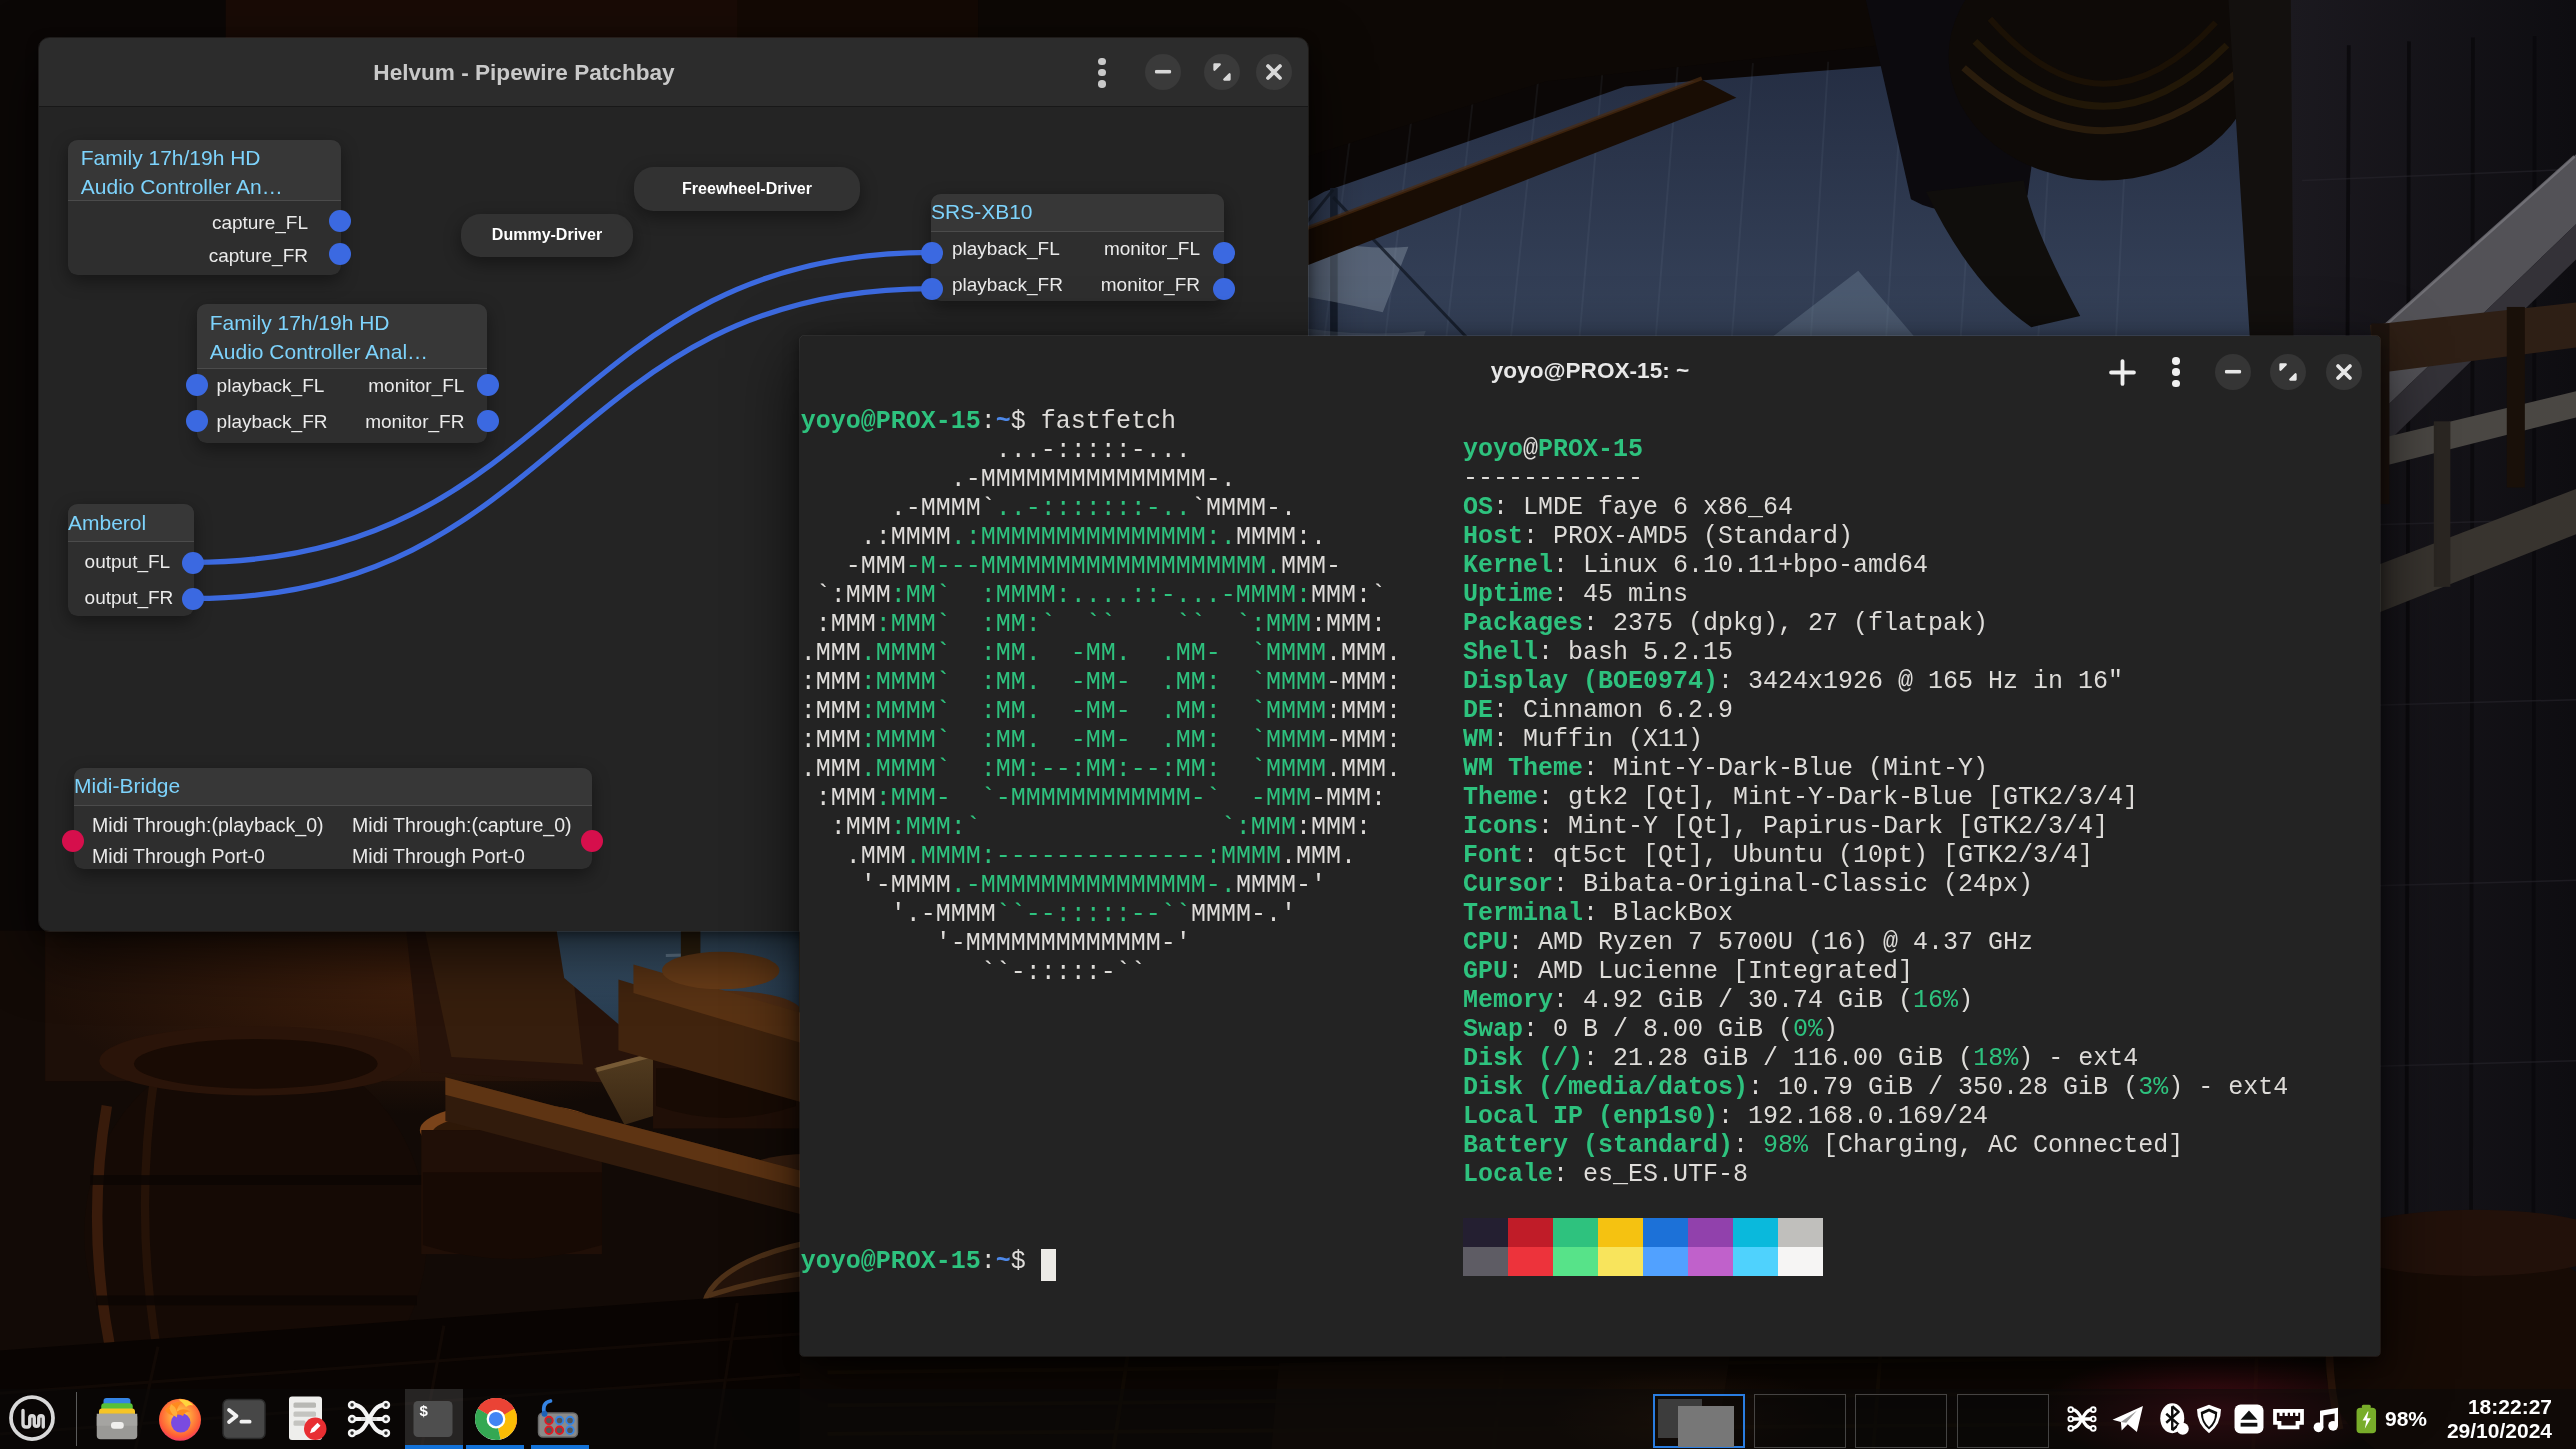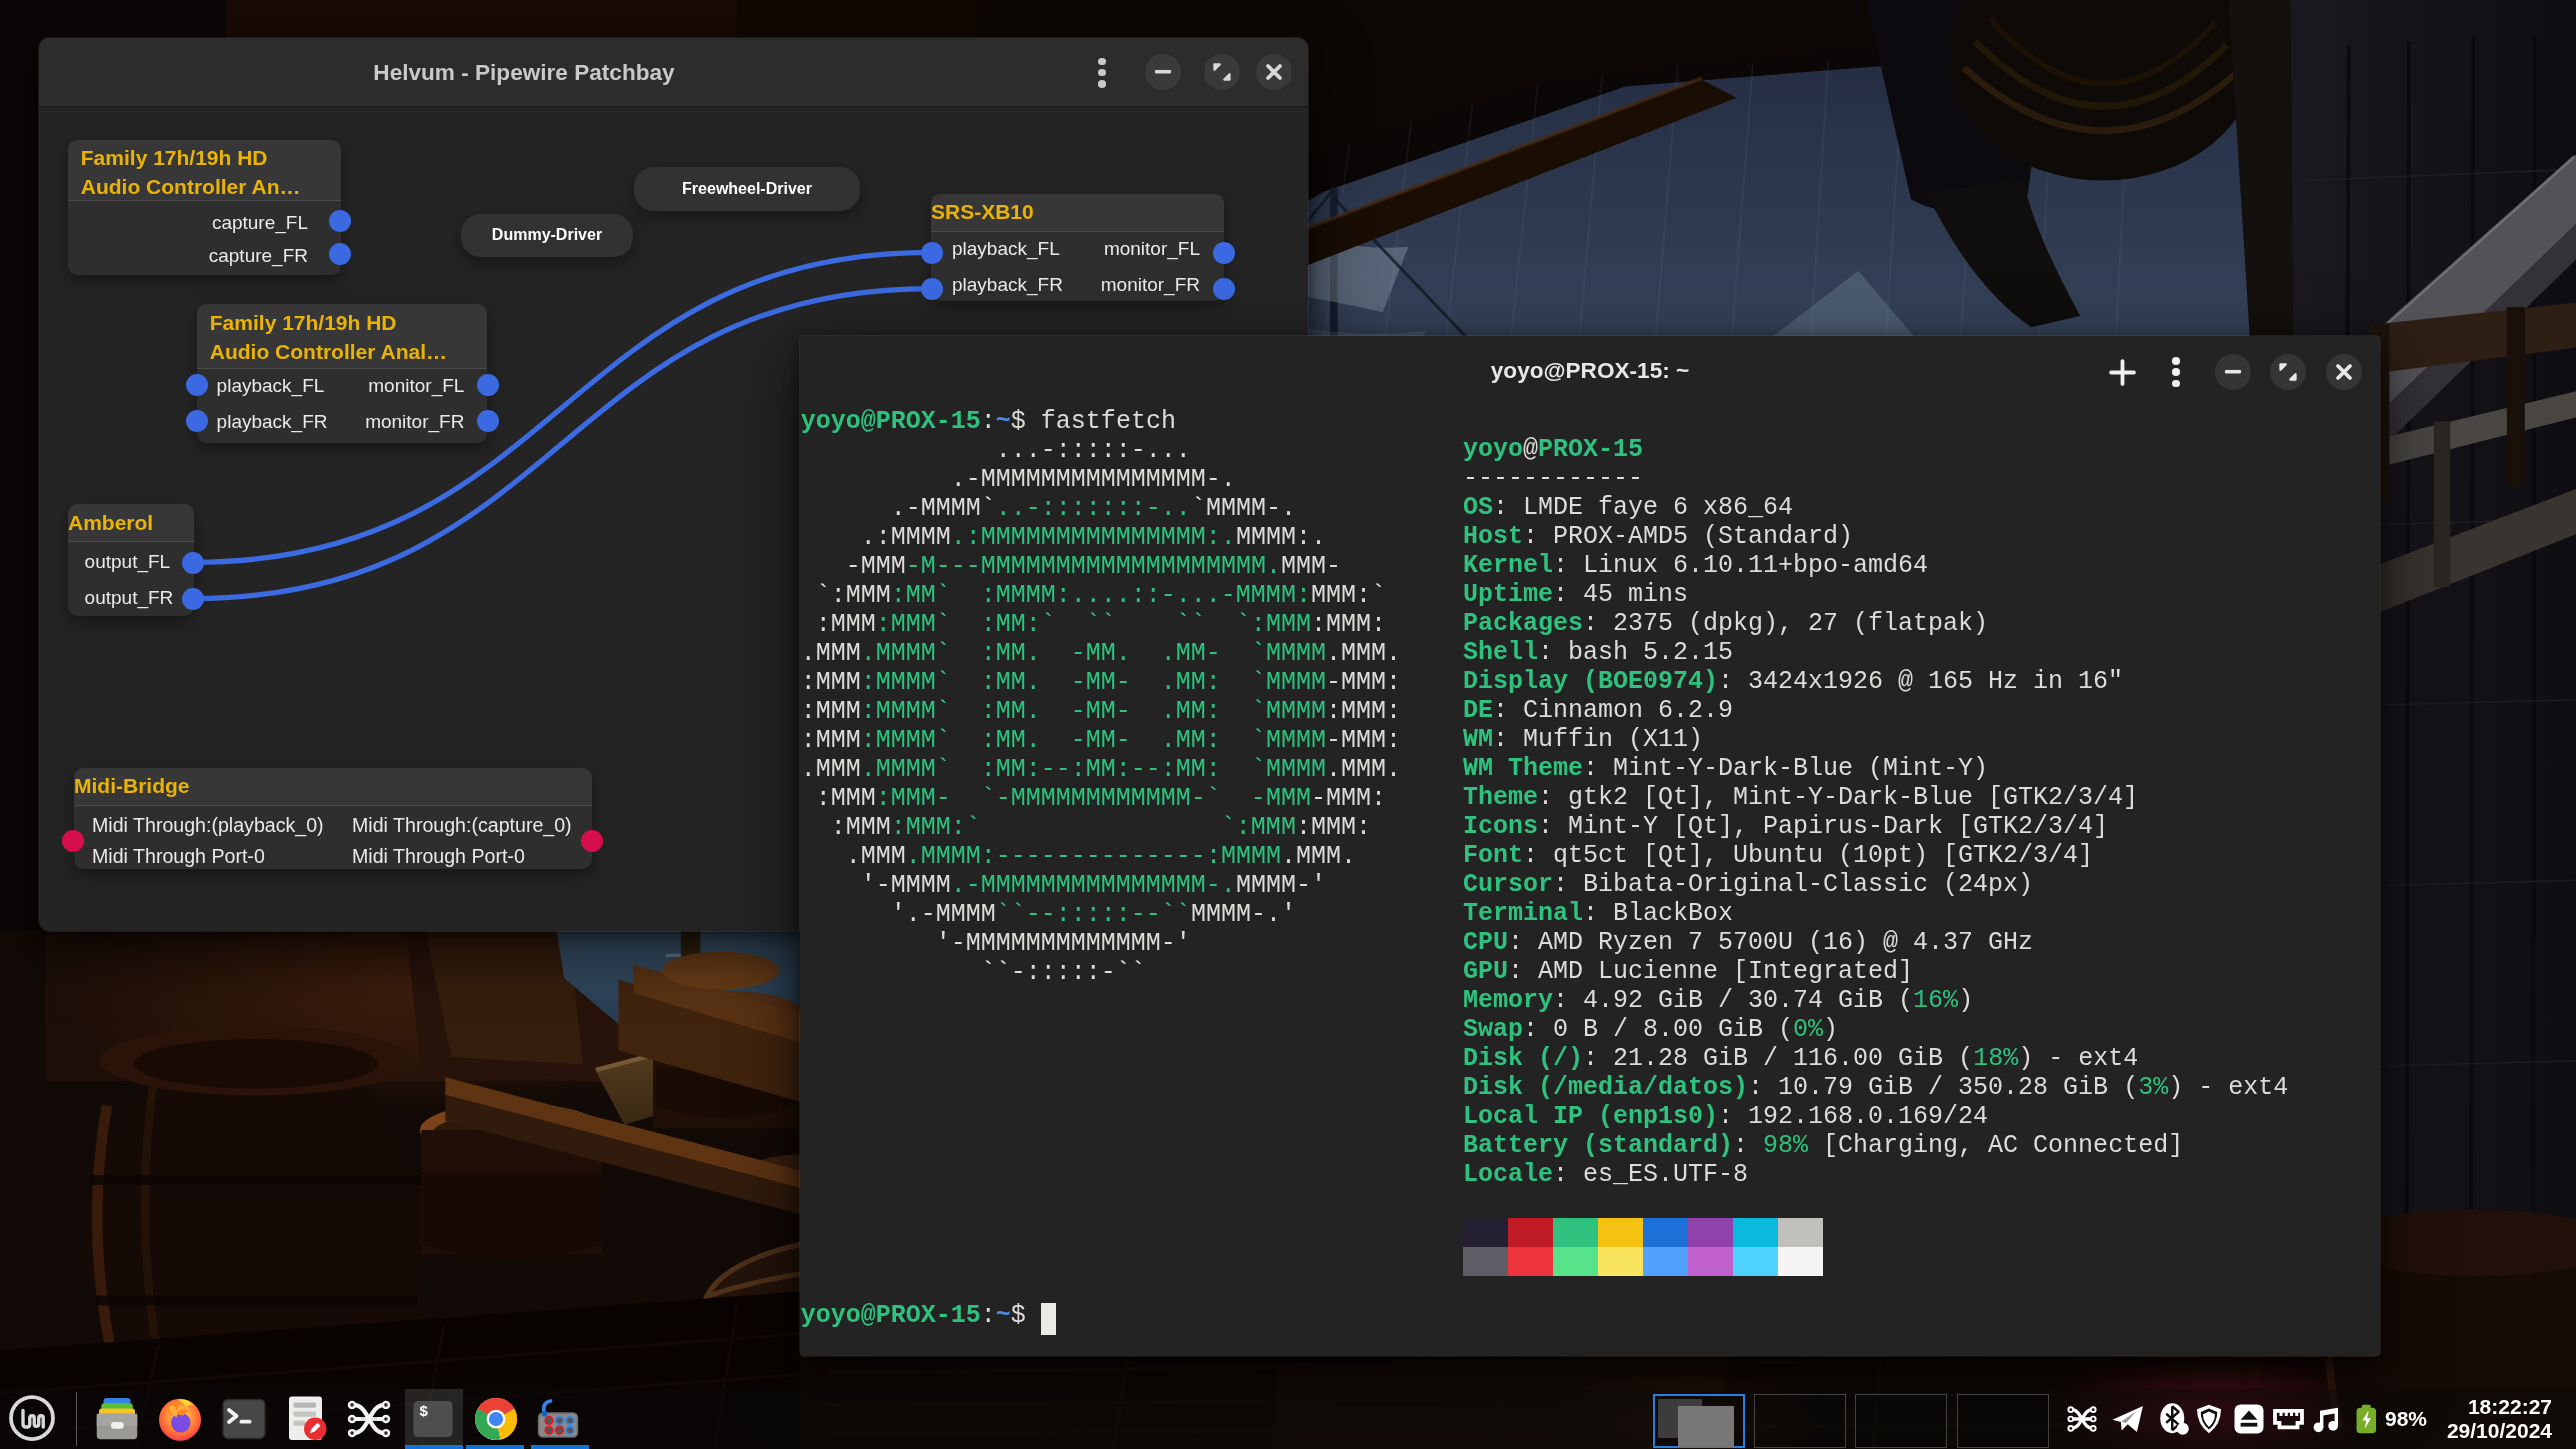--- a/index.html
+++ b/index.html
@@ -10,21 +10,21 @@
 .zico{position:absolute;top:50%;left:50%;transform:translate(-50%,-50%);width:29px;height:29px;background:#c6c6c6;border-radius:6px}
 .zico:after{content:"";position:absolute;left:6px;top:12.8px;width:16.6px;height:3.8px;background:#3a3a3a}
 .zplus:before{content:"";position:absolute;left:12.8px;top:6px;width:3.8px;height:16.6px;background:#3a3a3a;z-index:2}
 #hv-pct{position:absolute;left:62px;top:50%;transform:translateY(-50%);font-size:22px;color:#c9c9c9}
 .vsep{position:absolute;top:0;width:0.8px;height:59px;background:#161616}
 .dots{position:absolute;width:7.5px}
 .dots i{position:absolute;left:0;width:7.5px;height:7.5px;border-radius:50%;background:#c9c9c9}
 .cbtn{position:absolute;width:36px;height:36px;border-radius:50%;background:#3a3a3a;color:#d8d8d8}
 .cbtn svg{position:absolute;left:50%;top:50%;transform:translate(-50%,-50%)}
 .node{position:absolute;background:#2e2e2e;border-radius:9.8px;box-shadow:0 6px 16.6px rgba(0,0,0,.4)}
-.nhd{position:absolute;left:0;top:0;width:100%;background:#373737;border-radius:9.8px 9.8px 0 0;border-bottom:0.8px solid #4b4b4b;color:#eab308;font-weight:bold;font-size:21px;white-space:nowrap;overflow:hidden}
+.nhd{position:absolute;left:0;top:0;width:100%;background:#373737;border-radius:9.8px 9.8px 0 0;border-bottom:0.8px solid #4b4b4b;color:#7dd3fc;font-weight:normal;font-size:21px;white-space:nowrap;overflow:hidden}
 .nhd.c{text-align:left}
 .nhd.l{padding-left:12.8px}
 .prow{position:absolute;color:#eaeaea;font-size:19px;white-space:nowrap}
 .port{position:absolute;width:22px;height:22px;border-radius:50%;background:#3b69e1}
 .port.red{background:#d60f4c}
 .pill{position:absolute;background:#323232;border-radius:19.6px;color:#fff;font-weight:bold;font-size:16px;text-align:center;box-shadow:0 6px 16.6px rgba(0,0,0,.4);white-space:nowrap}
 #term{position:absolute;left:800px;top:336px;width:1580px;height:1020px;background:#232323;border-radius:4px;box-shadow:0 22.6px 68px rgba(0,0,0,.7),0 4.5px 15px rgba(0,0,0,.5);outline:0.8px solid rgba(255,255,255,.08)}
 #term pre{position:absolute;font-family:"Liberation Mono",monospace;font-size:25px;line-height:29px;color:#dedcd9}
 #term .g{color:#2ec27e}#term .gb{color:#2ec27e;font-weight:bold}
 #term .w{color:#dedcd9}
@@ -351,21 +351,21 @@
 <span class="gb">Memory</span><span class="w">: </span><span class="w">4.92 GiB / 30.74 GiB </span><span class="w">(</span><span class="g">16%</span><span class="w">)</span>
 <span class="gb">Swap</span><span class="w">: </span><span class="w">0 B / 8.00 GiB </span><span class="w">(</span><span class="g">0%</span><span class="w">)</span>
 <span class="gb">Disk (/)</span><span class="w">: </span><span class="w">21.28 GiB / 116.00 GiB </span><span class="w">(</span><span class="g">18%</span><span class="w">)</span><span class="w"> - ext4</span>
 <span class="gb">Disk (/media/datos)</span><span class="w">: </span><span class="w">10.79 GiB / 350.28 GiB </span><span class="w">(</span><span class="g">3%</span><span class="w">)</span><span class="w"> - ext4</span>
 <span class="gb">Local IP (enp1s0)</span><span class="w">: </span><span class="w">192.168.0.169/24</span>
 <span class="gb">Battery (standard)</span><span class="w">: </span><span class="g">98%</span><span class="w"> [Charging, AC Connected]</span>
 <span class="gb">Locale</span><span class="w">: </span><span class="w">es_ES.UTF-8</span>
 
 <span class="pb" style="background:#241f31"></span><span class="pb" style="background:#c01c28"></span><span class="pb" style="background:#2ec27e"></span><span class="pb" style="background:#f5c211"></span><span class="pb" style="background:#1c71d8"></span><span class="pb" style="background:#9141ac"></span><span class="pb" style="background:#0ab9dc"></span><span class="pb" style="background:#c0bfbc"></span>
 <span class="pb" style="background:#5e5c64"></span><span class="pb" style="background:#ed333b"></span><span class="pb" style="background:#57e389"></span><span class="pb" style="background:#f8e45c"></span><span class="pb" style="background:#51a1ff"></span><span class="pb" style="background:#c061cb"></span><span class="pb" style="background:#4fd2fd"></span><span class="pb" style="background:#f6f5f4"></span></pre>
-<pre style="left:0.8px;top:965px"><span class="gb">yoyo@PROX-15</span><span class="w">:</span><span class="bl">~</span><span class="w">$ </span><span style="display:inline-block;width:15px;height:32px;background:#eceae6;vertical-align:top;position:relative;top:1.5px"></span></pre>
+<pre style="left:0.8px;top:911px"><span class="gb">yoyo@PROX-15</span><span class="w">:</span><span class="bl">~</span><span class="w">$ </span><span style="display:inline-block;width:15px;height:32px;background:#eceae6;vertical-align:top;position:relative;top:1.5px"></span></pre>
 </div>
 <div id="panel">
 <svg class="pic" style="left:7.5px;top:5.3px" width="48" height="48" viewBox="0 0 64 64">
 <circle cx="32" cy="32" r="28" fill="none" stroke="#d9d9d9" stroke-width="5"></circle>
 <path d="M20 22 V40 Q20 44 24 44 H26 Q29 44 29 40 V32 Q29 29 32 29 Q35 29 35 32 V40 Q35 43 38 43 Q41 43 41 40 V32 Q41 29 44 29 Q47 29 47 32 V44" fill="none" stroke="#d9d9d9" stroke-width="4.5" stroke-linecap="round"></path>
 </svg>
 <div style="position:absolute;left:76px;top:3px;width:0.8px;height:54px;background:#5a5a5a"></div>
 <svg class="pic" style="left:93px" width="48" height="48" viewBox="0 0 64 64">
 <rect x="14" y="4" width="36" height="12" rx="4" fill="#3584e4"></rect>
 <rect x="11" y="11" width="42" height="12" rx="4" fill="#57c038"></rect>

